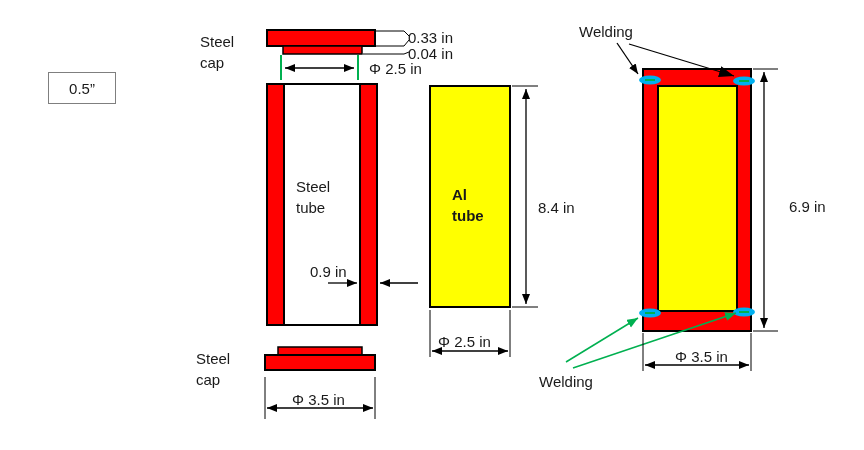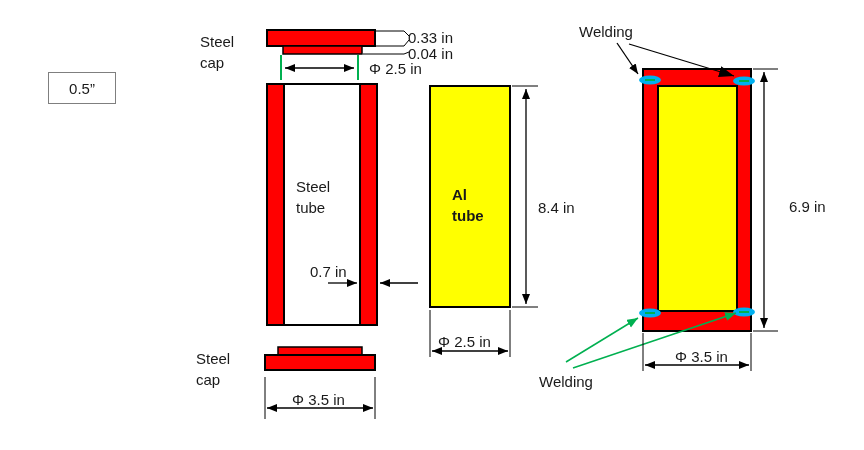--- a/index.html
+++ b/index.html
@@ -135,21 +135,21 @@
   </div>
 
   <div class="lbl" style="left:200px;top:31px;"><span>Steel</span><br><span>cap</span></div>
 
   <div class="lbl" style="left:408px;top:27px;"><span>0.33 in</span></div>
   <div class="lbl" style="left:408px;top:43px;"><span>0.04 in</span></div>
   <div class="lbl" style="left:369px;top:58px;"><span>Φ 2.5 in</span></div>
 
   <div class="lbl" style="left:296px;top:176px;"><span>Steel</span><br><span>tube</span></div>
 
-  <div class="lbl" style="left:310px;top:261px;"><span>0.7 in</span></div>
+  <div class="lbl" style="left:310px;top:261px;"><span>0.9 in</span></div>
 
   <div class="lbl" style="left:196px;top:348px;"><span>Steel</span><br><span>cap</span></div>
 
   <div class="lbl" style="left:292px;top:389px;"><span>Φ 3.5 in</span></div>
 
   <div class="lbl" style="left:452px;top:184px;font-weight:bold;"><span>Al</span><br><span>tube</span></div>
 
   <div class="lbl" style="left:538px;top:197px;"><span>8.4 in</span></div>
   <div class="lbl" style="left:438px;top:331px;"><span>Φ 2.5 in</span></div>
 

